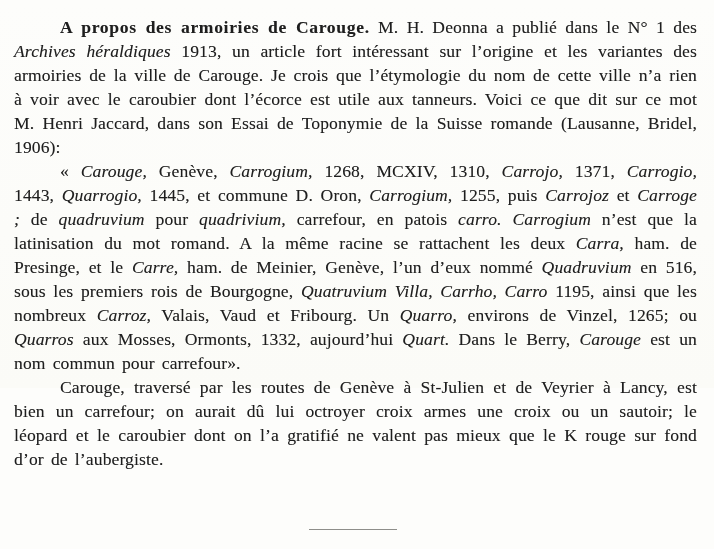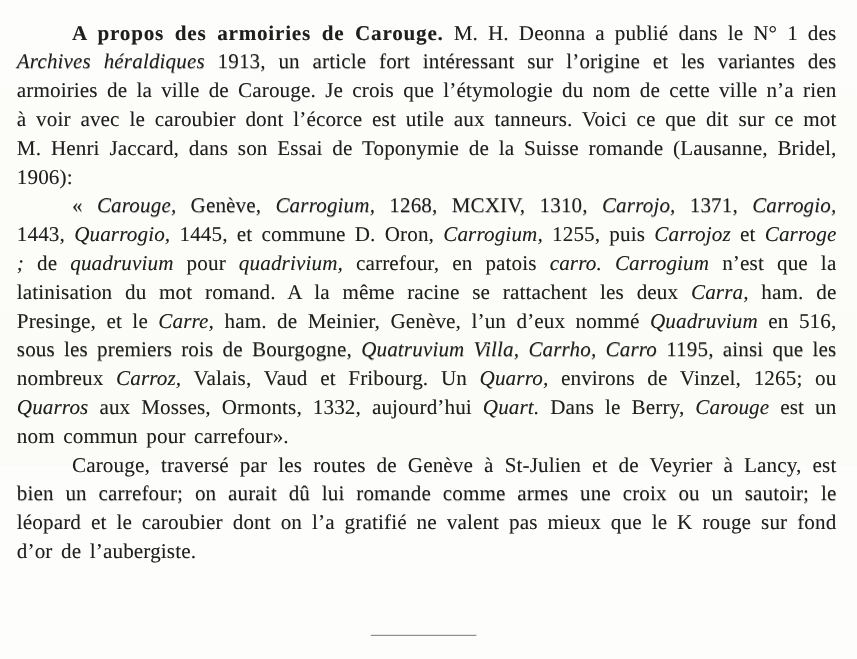--- a/index.html
+++ b/index.html
@@ -53,16 +53,16 @@
     background: #8e8e8a;
   }
 </style>
 </head>
 <body>
 
 <div class="page">
   <main class="text-block">
       <p class="para"><span class="seg-bold">A propos des armoiries de Carouge.</span><span class="seg-normal"> M. H. Deonna a publié dans le N° 1 des </span><span class="seg-italic">Archives héraldiques</span><span class="seg-normal"> 1913, un article fort intéressant sur l’origine et les variantes des armoiries de la ville de Carouge. Je crois que l’étymologie du nom de cette ville n’a rien à voir avec le caroubier dont l’écorce est utile aux tanneurs. Voici ce que dit sur ce mot M. Henri Jaccard, dans son Essai de Toponymie de la Suisse romande (Lausanne, Bridel, 1906):</span></p>
       <p class="para"><span class="seg-normal">« </span><span class="seg-italic">Carouge,</span><span class="seg-normal"> Genève, </span><span class="seg-italic">Carrogium,</span><span class="seg-normal"> 1268, MCXIV, 1310, </span><span class="seg-italic">Carrojo,</span><span class="seg-normal"> 1371, </span><span class="seg-italic">Carrogio,</span><span class="seg-normal"> 1443, </span><span class="seg-italic">Quarrogio,</span><span class="seg-normal"> 1445, et commune D. Oron, </span><span class="seg-italic">Carrogium,</span><span class="seg-normal"> 1255, puis </span><span class="seg-italic">Carrojoz</span><span class="seg-normal"> et </span><span class="seg-italic">Carroge ;</span><span class="seg-normal"> de </span><span class="seg-italic">quadruvium</span><span class="seg-normal"> pour </span><span class="seg-italic">quadrivium,</span><span class="seg-normal"> carrefour, en patois </span><span class="seg-italic">carro. Carrogium</span><span class="seg-normal"> n’est que la latinisation du mot romand. A la même racine se rattachent les deux </span><span class="seg-italic">Carra,</span><span class="seg-normal"> ham. de Presinge, et le </span><span class="seg-italic">Carre,</span><span class="seg-normal"> ham. de Meinier, Genève, l’un d’eux nommé </span><span class="seg-italic">Quadruvium</span><span class="seg-normal"> en 516, sous les premiers rois de Bourgogne, </span><span class="seg-italic">Quatruvium Villa, Carrho, Carro</span><span class="seg-normal"> 1195, ainsi que les nombreux </span><span class="seg-italic">Carroz,</span><span class="seg-normal"> Valais, Vaud et Fribourg. Un </span><span class="seg-italic">Quarro,</span><span class="seg-normal"> environs de Vinzel, 1265; ou </span><span class="seg-italic">Quarros</span><span class="seg-normal"> aux Mosses, Ormonts, 1332, aujourd’hui </span><span class="seg-italic">Quart.</span><span class="seg-normal"> Dans le Berry, </span><span class="seg-italic">Carouge</span><span class="seg-normal"> est un nom commun pour carrefour».</span></p>
-      <p class="para"><span class="seg-normal">Carouge, traversé par les routes de Genève à St-Julien et de Veyrier à Lancy, est bien un carrefour; on aurait dû lui romande comme armes une croix ou un sautoir; le léopard et le caroubier dont on l’a gratifié ne valent pas mieux que le K rouge sur fond d’or de l’aubergiste.</span></p>
+      <p class="para"><span class="seg-normal">Carouge, traversé par les routes de Genève à St-Julien et de Veyrier à Lancy, est bien un carrefour; on aurait dû lui octroyer croix armes une croix ou un sautoir; le léopard et le caroubier dont on l’a gratifié ne valent pas mieux que le K rouge sur fond d’or de l’aubergiste.</span></p>
     </main>
   <div class="divider"></div>
 </div>
 
 </body></html>

